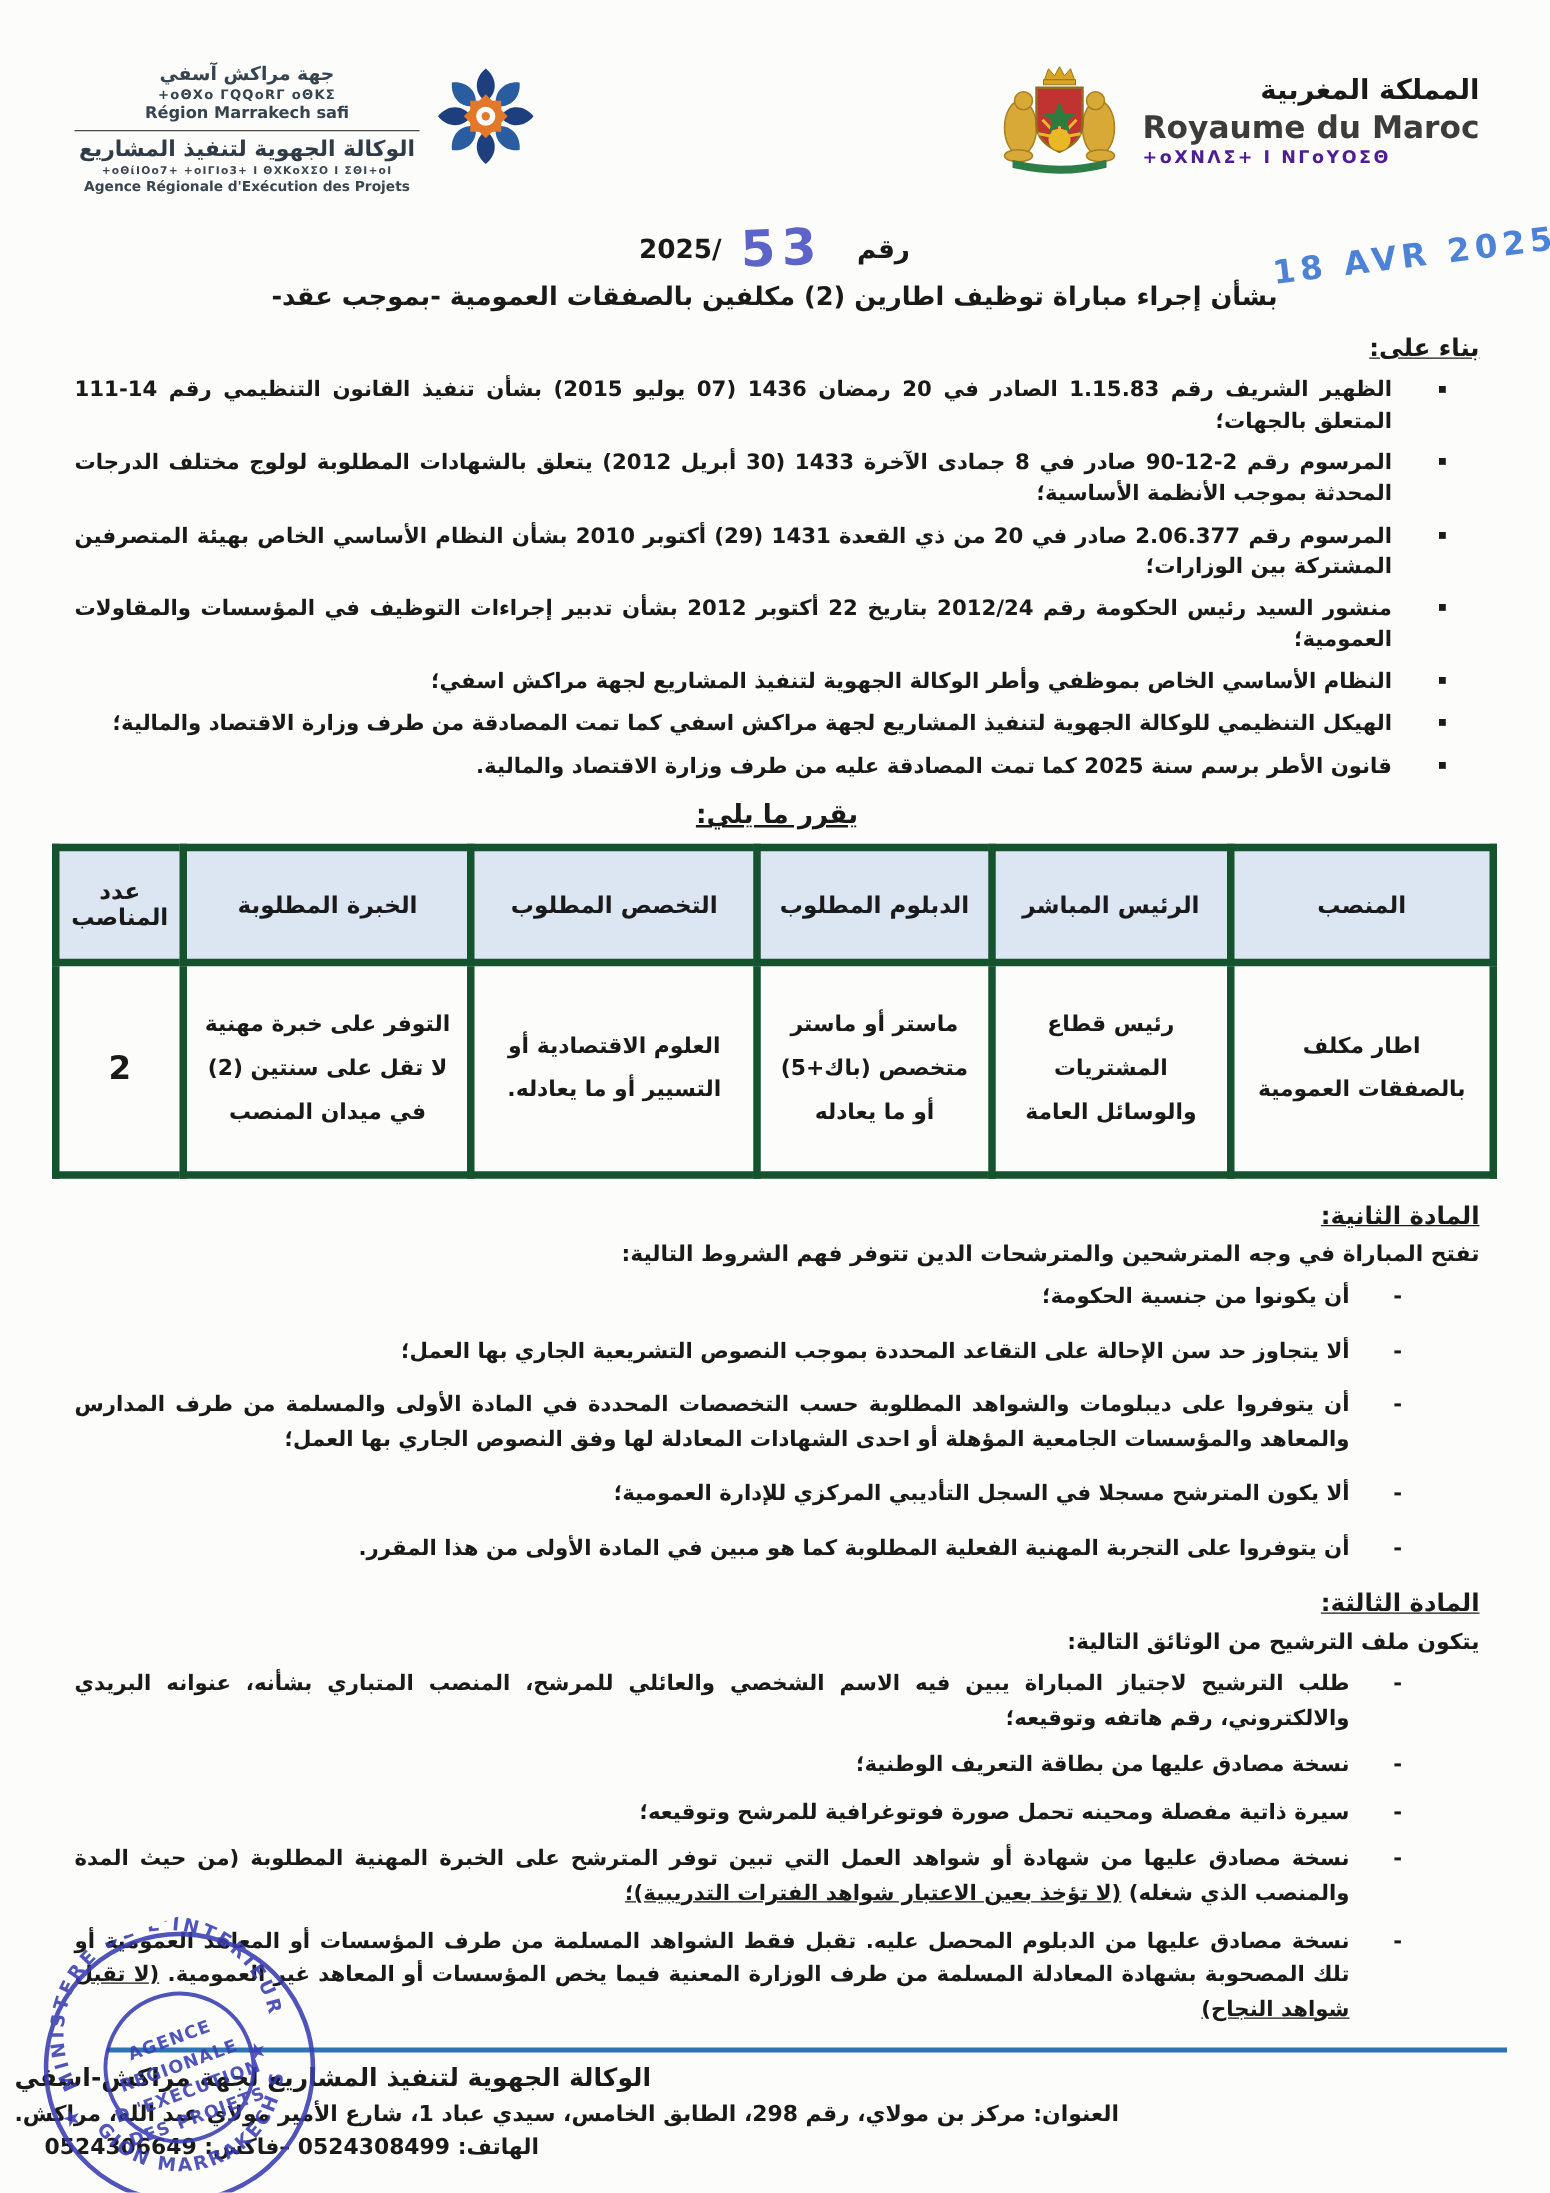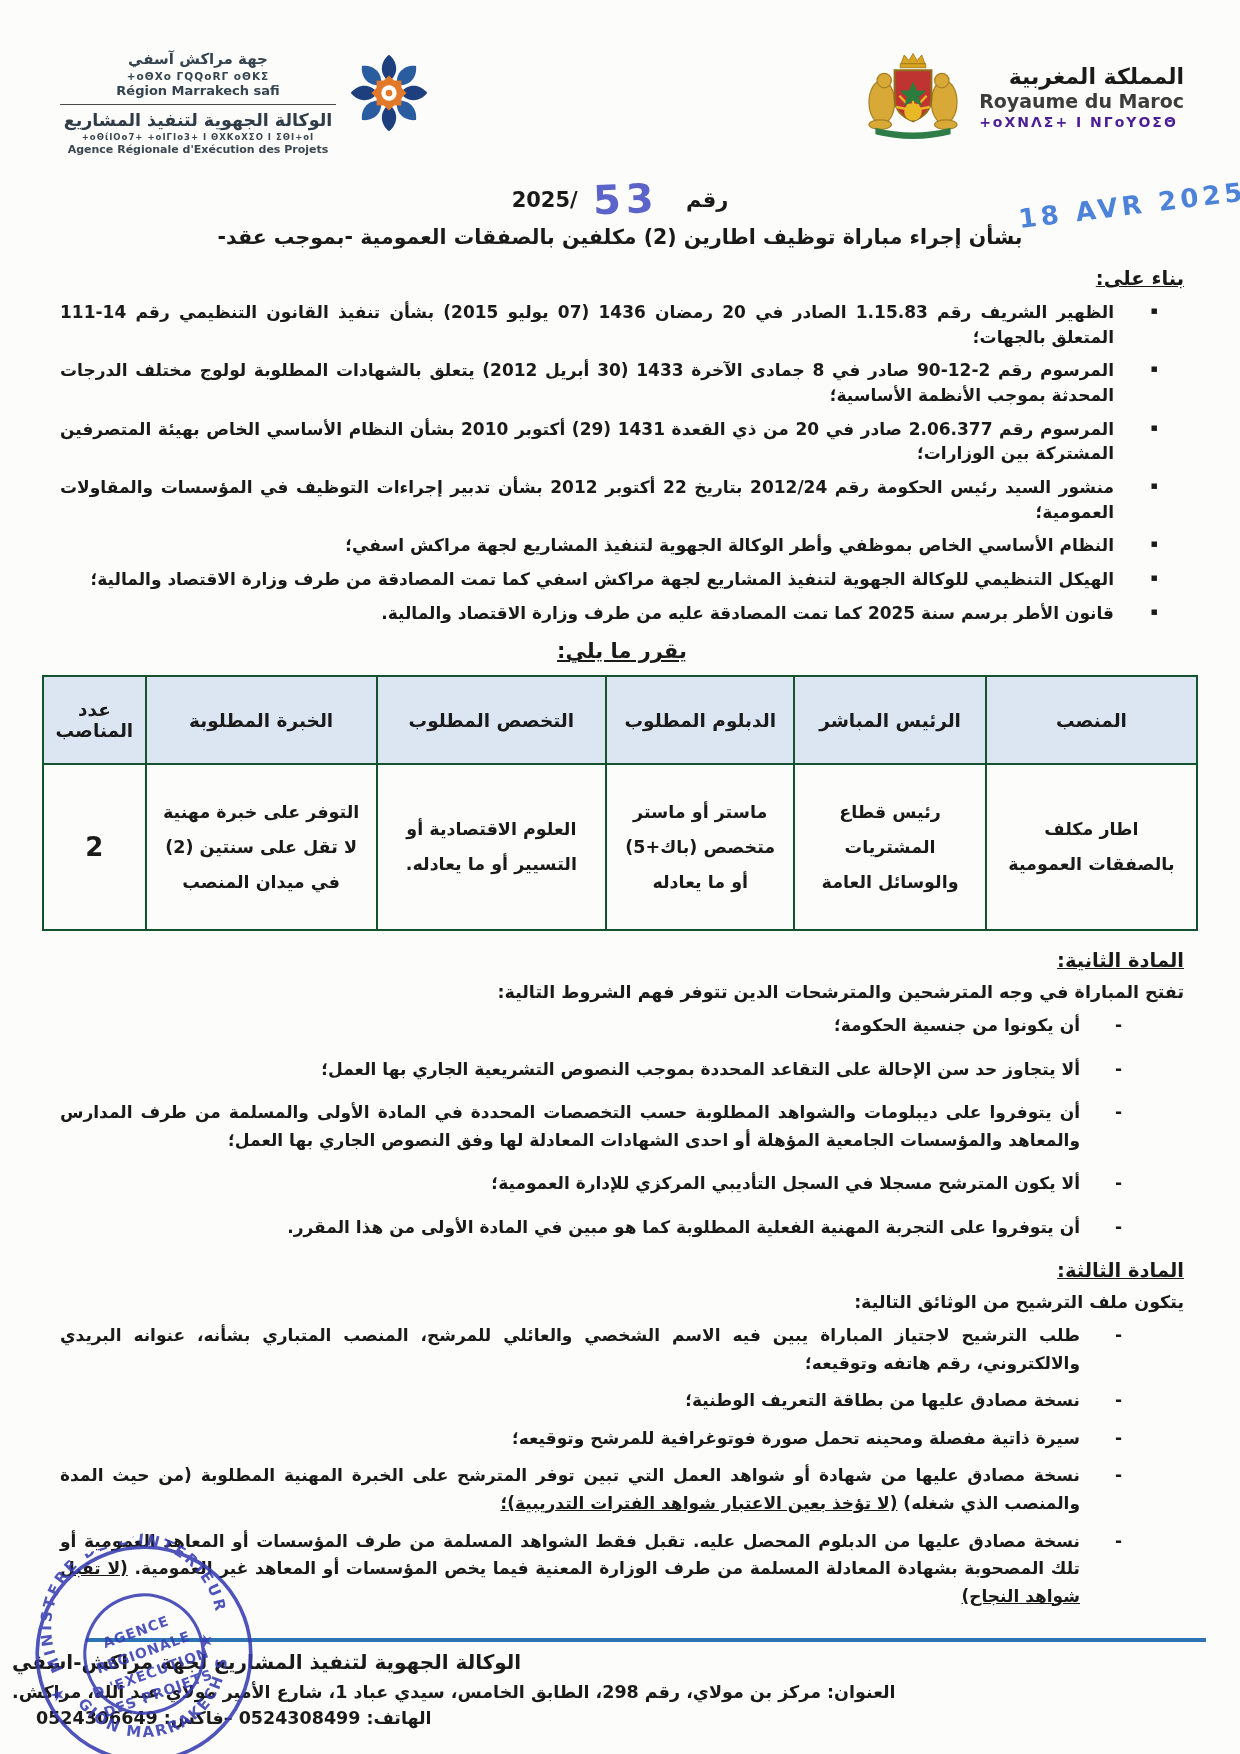--- a/index.html
+++ b/index.html
@@ -6,21 +6,21 @@
   body{
     width:1240px;height:1754px;overflow:hidden;position:relative;
     background:#fcfcfa;color:#1a1a1a;
     font-family:"DejaVu Sans",sans-serif;direction:rtl;
   }
   
   .header{display:flex;justify-content:space-between;align-items:flex-start;padding:50px 56px 0 60px;}
   .h-left{direction:ltr;display:flex;gap:14px;align-items:center;}
   .h-left .txt{line-height:1.25;}
   .kingdom-ar{font-size:22px;font-weight:bold;direction:rtl;}
-  .kingdom-fr{font-size:19px;font-weight:bold;color:#3c3c3c;}
+  .kingdom-fr{font-size:25px;font-weight:bold;color:#3c3c3c;}
   .kingdom-tif{font-size:14px;font-weight:bold;color:#4c1d95;letter-spacing:2px;}
   .h-right{direction:ltr;display:flex;gap:10px;align-items:flex-start;width:372px;justify-content:space-between;}
   .h-right .txt{flex:1;text-align:center;line-height:1.3;}
   .region-ar{font-size:15px;font-weight:bold;color:#35444f;direction:rtl;}
   .region-tif{font-size:10.5px;font-weight:bold;color:#35444f;letter-spacing:1px;}
   .region-fr{font-size:13px;font-weight:bold;color:#35444f;}
   .h-divider{border-top:1.5px solid #4a4a4a;margin:4px 0 4px;}
   .agency-ar{font-size:17.5px;font-weight:bold;color:#2f3b46;direction:rtl;}
   .agency-tif{font-size:8.5px;font-weight:bold;color:#3a4650;letter-spacing:1px;}
   .agency-fr{font-size:11px;font-weight:bold;color:#3a4650;}
@@ -39,21 +39,21 @@
   .sec-heading{font-size:19.5px;font-weight:bold;text-decoration:underline;margin:18px 0 10px;}
   .center-heading{text-align:center;font-size:21px;font-weight:bold;text-decoration:underline;margin:14px 0 10px;}
   .blt{position:relative;padding-right:70px;margin-bottom:9px;
        font-size:17px;font-weight:bold;line-height:1.45;text-align:justify;}
   .blt .marker{position:absolute;right:26px;top:3px;font-size:11px;}
   .para{font-size:17.5px;font-weight:bold;line-height:1.95;text-align:justify;margin-top:2px;}
   .u{text-decoration:underline;}
   
   .tbl-wrap{margin:12px -14px 0 -18px;}
   table{width:100%;border-collapse:collapse;table-layout:fixed;}
-  th,td{border:2px solid #14532d;margin-left:44px;}
+  th,td{border:6px solid #14532d;margin-left:44px;}
   th{background:#dce6f2;height:78px;font-size:18.5px;font-weight:bold;padding:4px 8px;}
   td{height:152px;font-size:17.5px;font-weight:bold;text-align:center;vertical-align:middle;
      line-height:2.0;padding:6px 12px;}
   td.count{font-size:26px;}
   
   .article{margin-top:16px;}
   .intro{font-size:17.5px;font-weight:bold;margin-bottom:10px;}
   .ditem{position:relative;padding-right:104px;margin-bottom:16px;
          font-size:17px;font-weight:bold;line-height:1.62;text-align:justify;}
   .ditem .marker{position:absolute;right:62px;top:0;}

